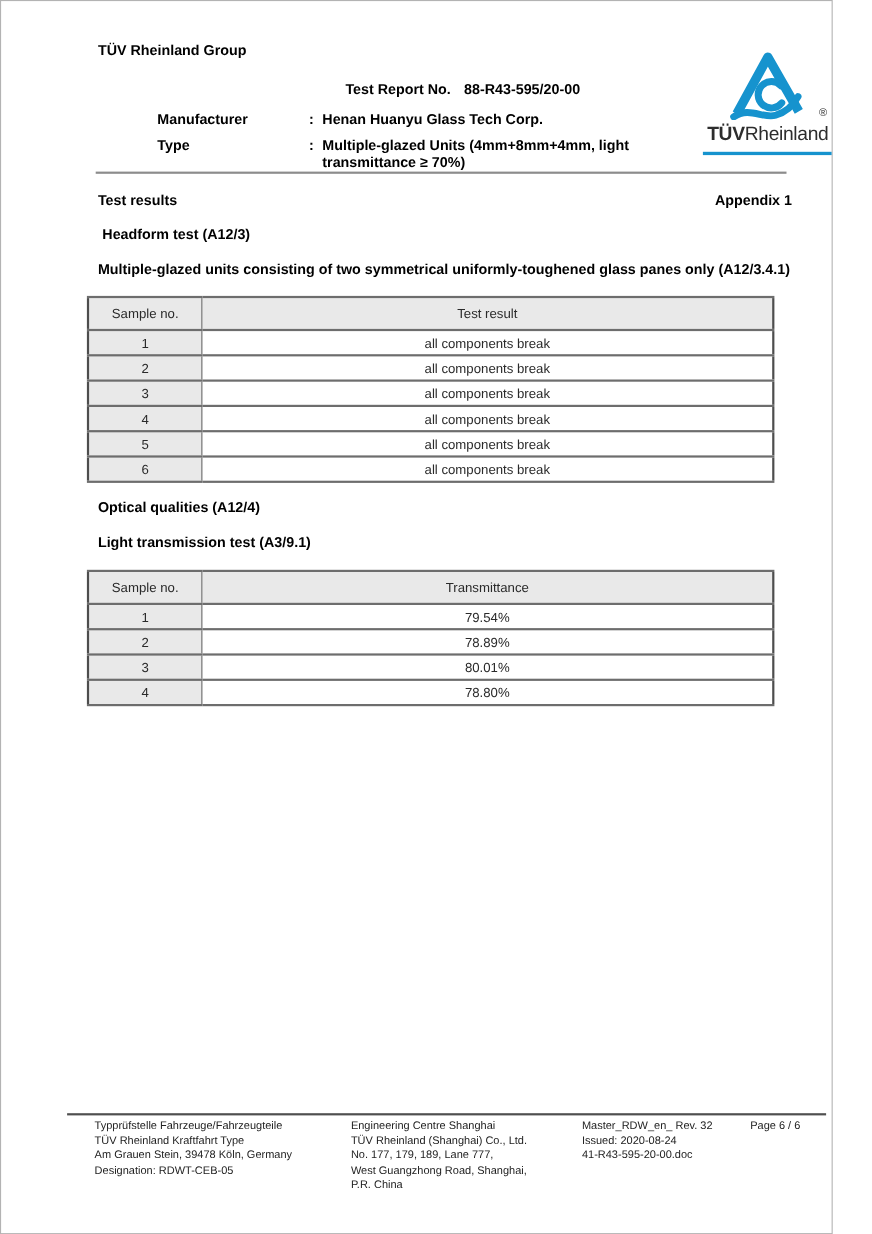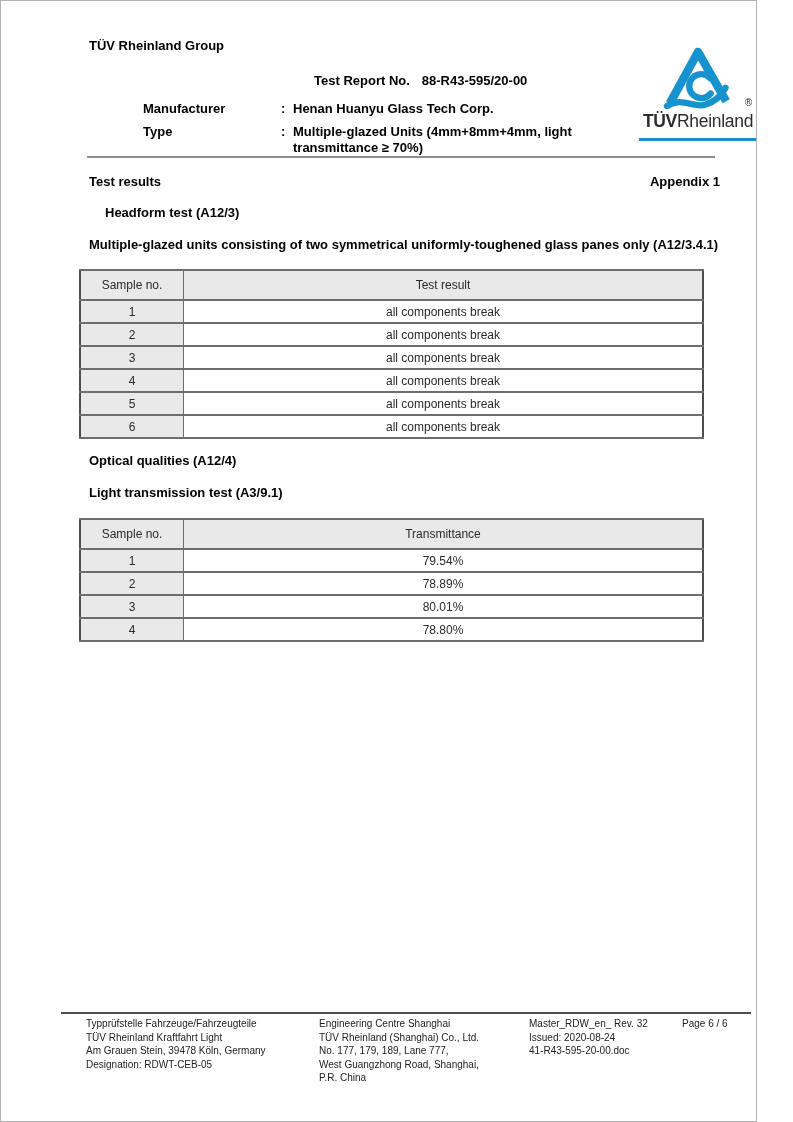--- a/index.html
+++ b/index.html
@@ -35,21 +35,21 @@
   .logo-reg { position:absolute; right:5px; top:50px; font-size:10px; color:#2d2d2d; }
   .logo-underline { height:3px; margin-top:7px; background:#1693ce; }
 
   
   .hrule1 { left:86px; top:155px; width:628px; height:2px; background:#8c8c8c; }
   .frule  { left:60px; top:1011px; width:690px; height:2px; background:#4f4f4f; }
 
   
   .section-left  { left:88px; top:173px;text-align:center; }
   .section-right { right:36px; top:173px;margin-left:18px; }
-  .h-headform { left:104px; top:204px;text-align:right; }
+  .h-headform { left:92px; top:204px;text-align:right; }
   .h-units    { left:88px; top:236px; white-space:nowrap; }
   .h-optical  { left:88px; top:452px; }
   .h-light    { left:88px; top:484px; }
 
   
   .report-table {
     position:absolute; left:78px;
     width:625px; table-layout:fixed;
     border-collapse:collapse;
     border:2px solid #4d4d4d;
@@ -178,21 +178,21 @@
       <td class="col-sample">4</td>
       <td>78.80%</td>
     </tr>
   </tbody>
     </table>
 
   <div class="abs frule"></div>
 
   <div class="abs footer-col fcol1">
     <div>Typprüfstelle Fahrzeuge/Fahrzeugteile</div>
-    <div>TÜV Rheinland Kraftfahrt Light</div>
+    <div>TÜV Rheinland Kraftfahrt Type</div>
     <div>Am Grauen Stein, 39478 Köln, Germany</div>
     <div>Designation: RDWT-CEB-05</div>
   </div>
 
   <div class="abs footer-col fcol2">
     <div>Engineering Centre Shanghai</div>
     <div>TÜV Rheinland (Shanghai) Co., Ltd.</div>
     <div>No. 177, 179, 189, Lane 777,</div>
     <div>West Guangzhong Road, Shanghai,</div>
     <div>P.R. China</div>

